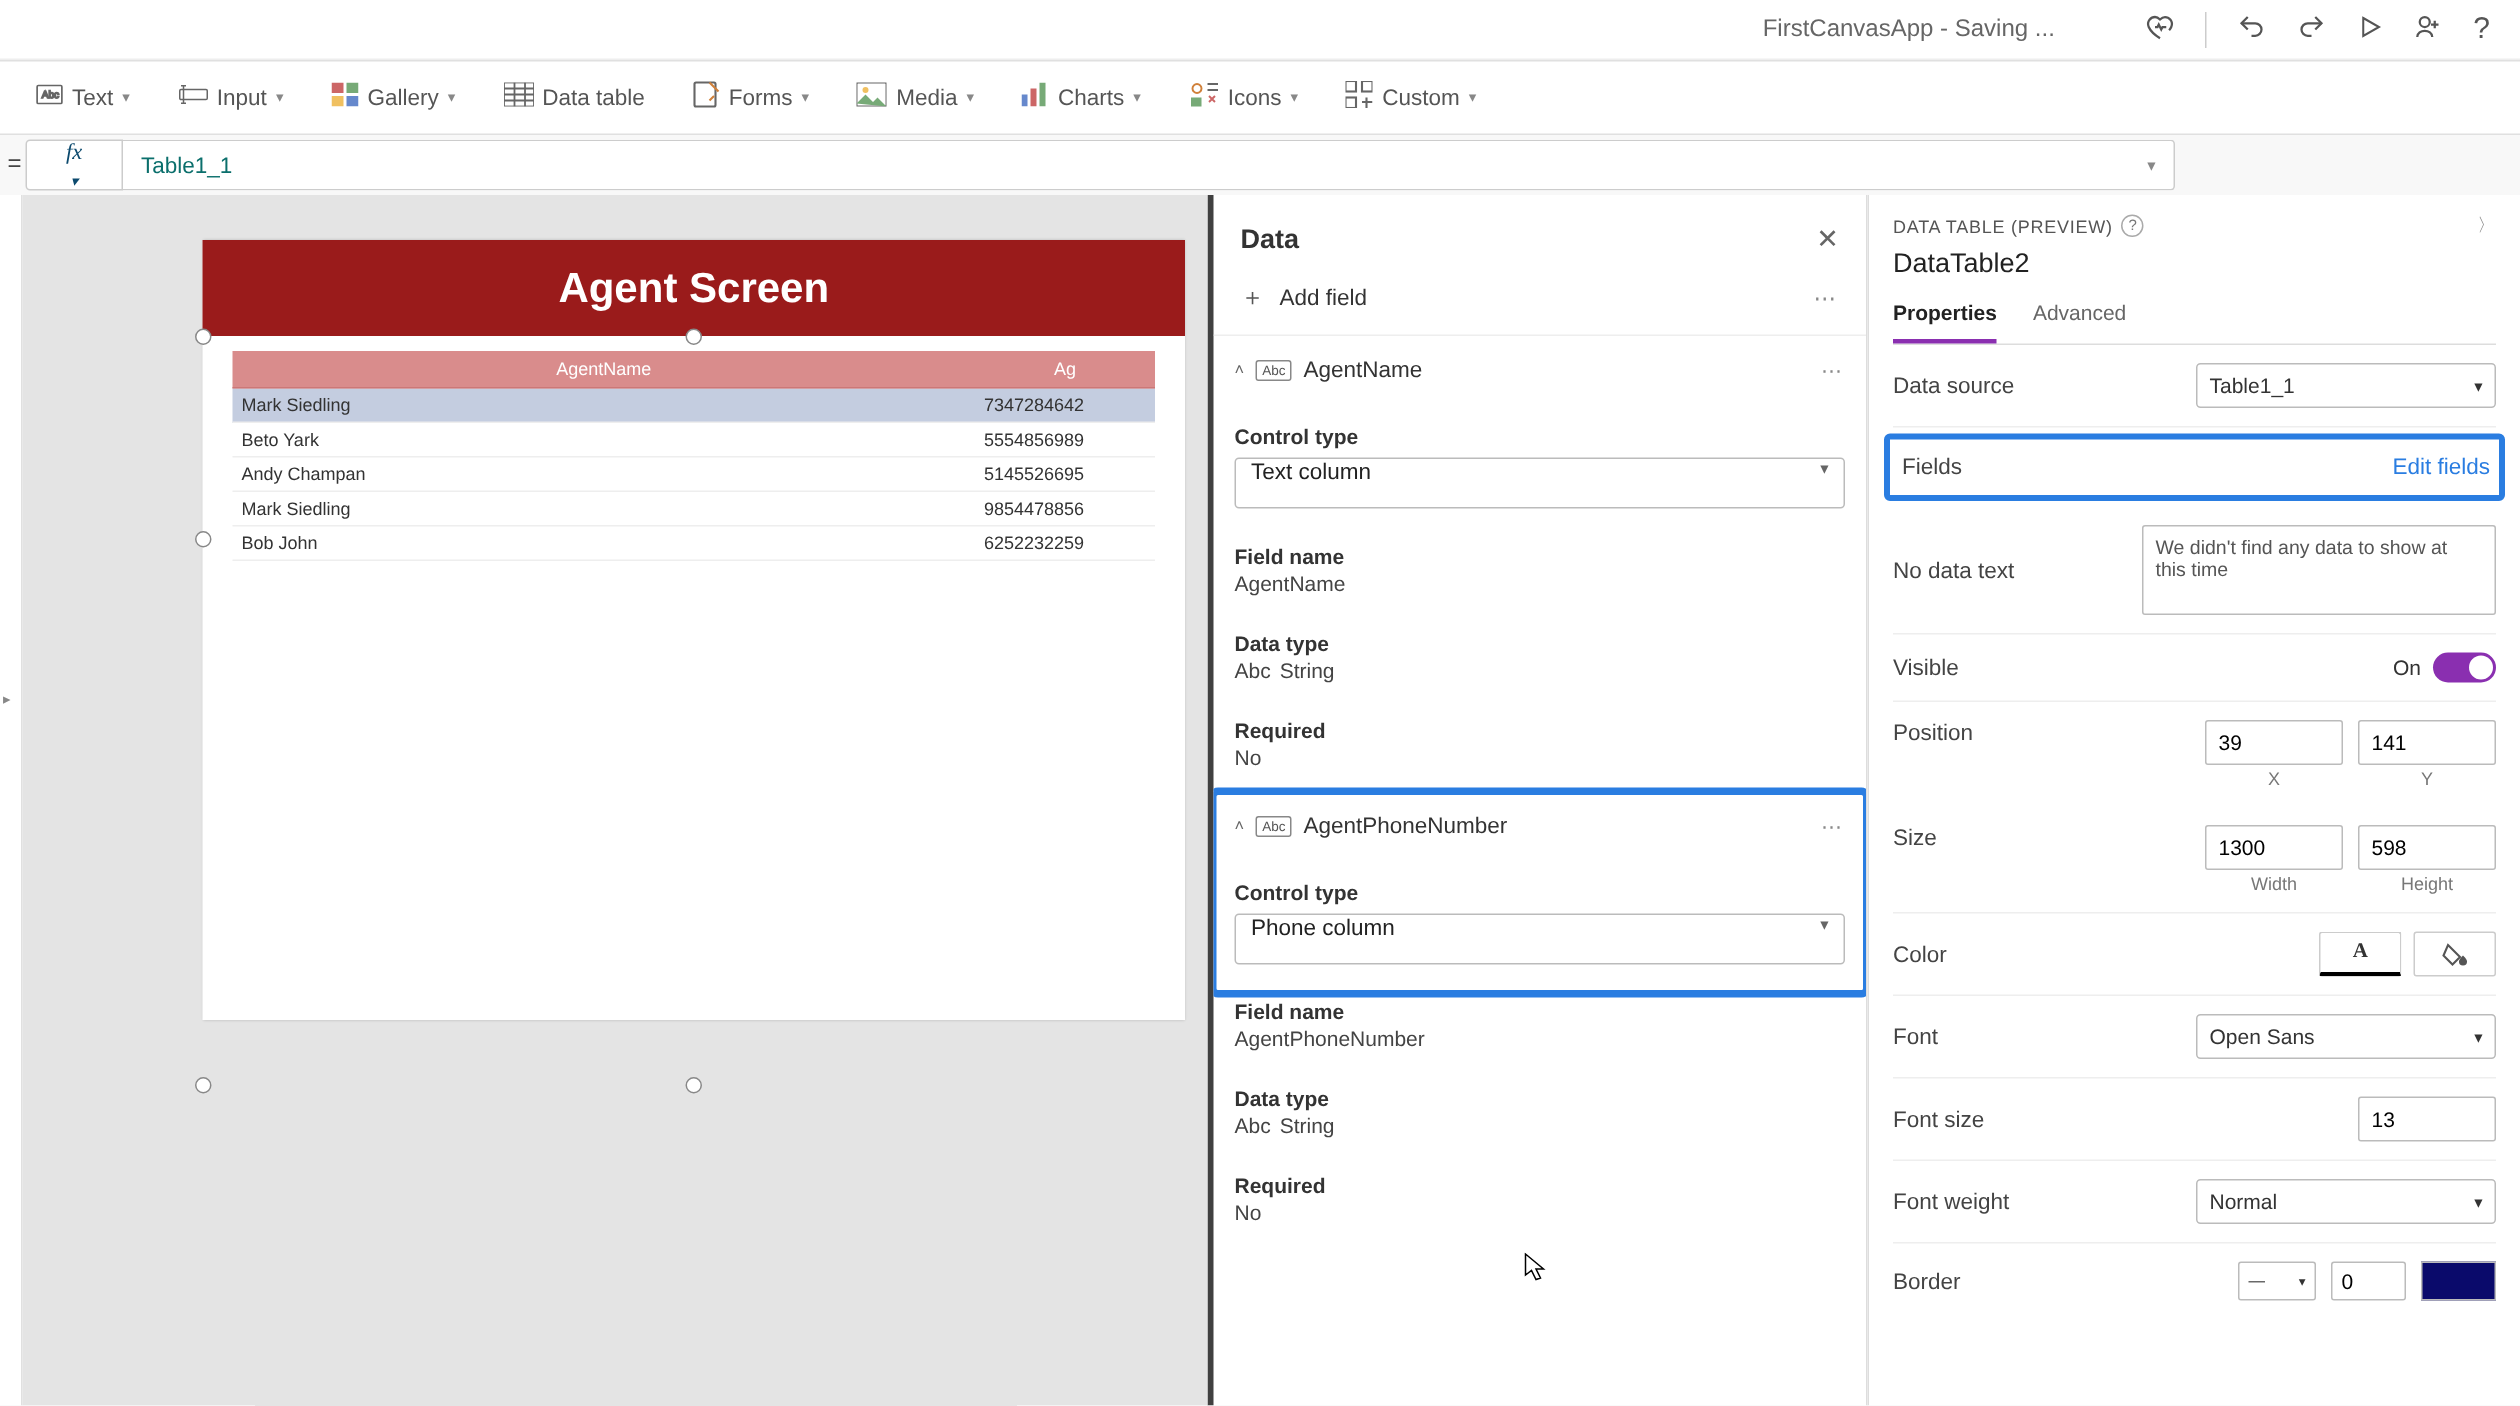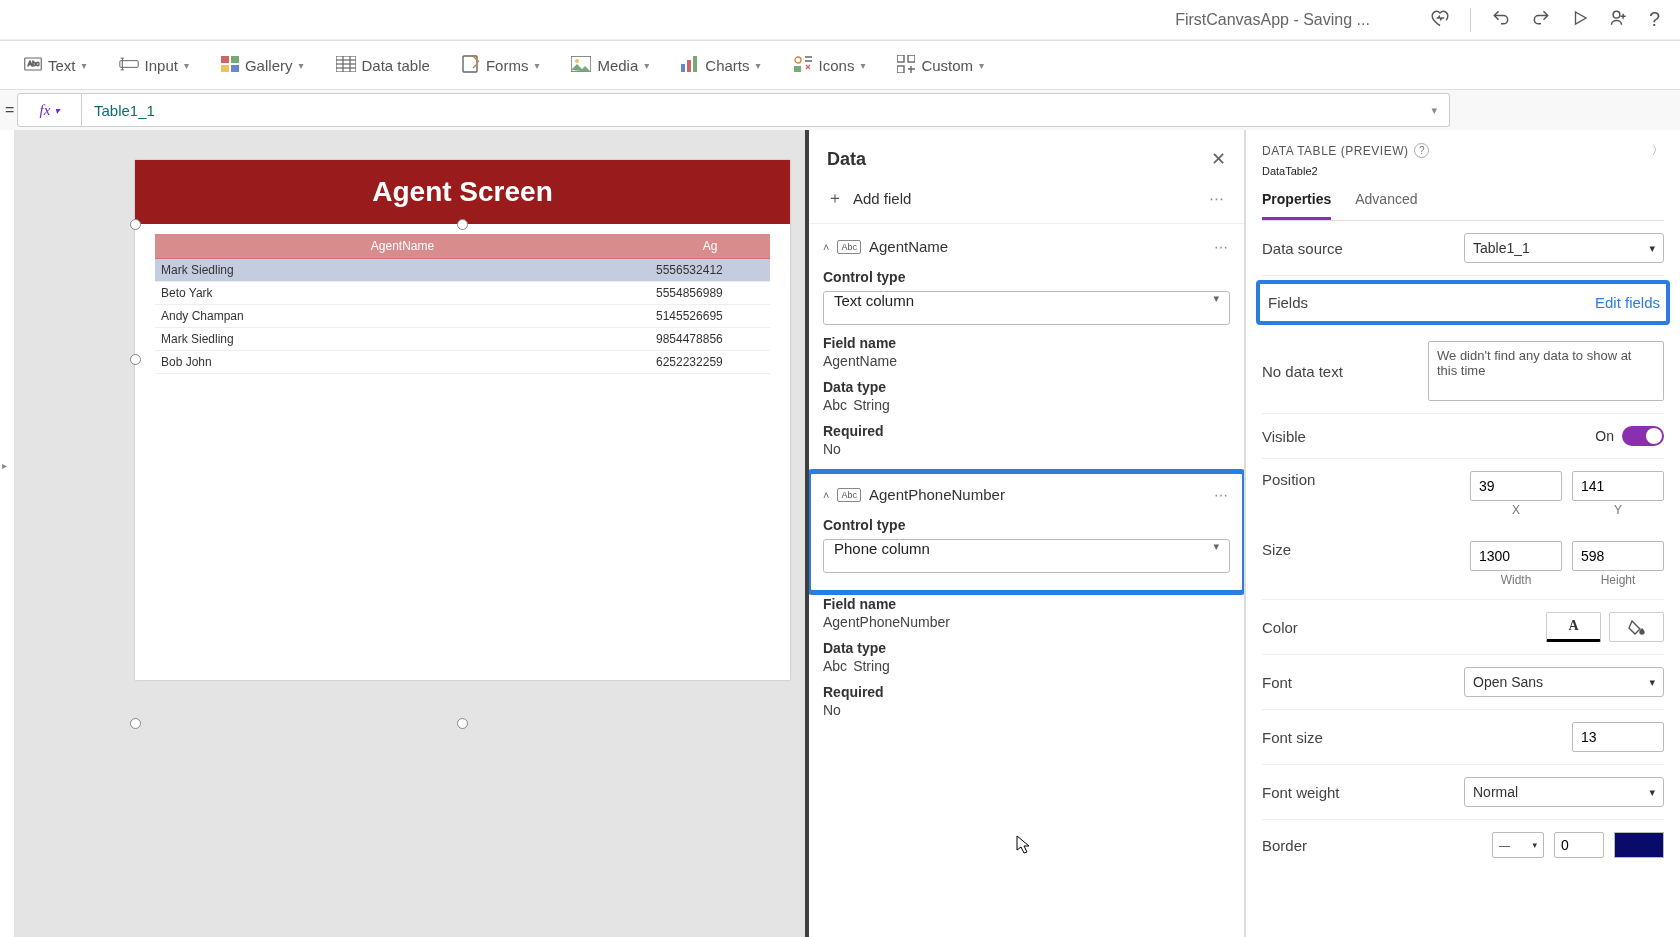--- a/index.html
+++ b/index.html
@@ -12,21 +12,21 @@
 
 
 .ribbon { height: 50px; background: #fff; border-top: 1px solid #e0e0e0; border-bottom: 1px solid #e0e0e0; display: flex; align-items: center; padding: 0 24px; gap: 32px; }
 .ribbon-item { display: flex; align-items: center; gap: 6px; color: #555; font-size: 15px; cursor: pointer; }
 .ribbon-item .ricon { display:inline-block; }
 .ribbon-item .chev { font-size: 10px; color: #888; }
 
 
 .fbar-row { height: 40px; display: flex; align-items: center; background: #f8f8f8; padding: 0 0 0 5px; }
 .eq { width: 12px; font-size: 16px; color: #444; }
-.fx { width: 65px; height: 34px; border: 1px solid #ccc; background: #fff; display: flex; align-items: center; justify-content: center; gap: 4px; font-style: italic; color: #6d28d9; font-size: 15px; border-radius: 3px 0 0 3px; }
+.fx { width: 65px; height: 34px; border: 1px solid #ccc; background: #fff; display: flex; align-items: center; justify-content: center; gap: 4px; font-style: italic; color: #0c4a6e; font-size: 15px; border-radius: 3px 0 0 3px; flex-direction: column; }
 .fbar { flex: 1; height: 34px; border: 1px solid #ccc; border-left: none; background: #fff; display: flex; align-items: center; padding: 0 12px; font-family: Consolas, monospace; color: #0b6f6c; font-size: 15px; border-radius: 0 3px 3px 0; margin-right: 230px; }
 .fbar .exp { margin-left: auto; color: #888; font-size: 11px; cursor:pointer; }
 
 
 .main { display: flex; height: calc(937px - 130px); }
 .left-sliver { width: 15px; background: #fff; border-right: 1px solid #e0e0e0; position: relative; }
 .left-sliver .handle { position:absolute; top:330px; left:2px; color:#888; font-size:10px; cursor:pointer;}
 
 
 .canvas-wrap { flex: 1; background: #e4e4e4; position: relative; padding: 30px 0 0 120px; }
@@ -48,34 +48,34 @@
 .dp-addrow { padding: 8px 18px 14px 18px; display:flex; align-items:center; gap:10px; color:#333; font-size:15px; border-bottom:1px solid #eee; }
 .dp-addrow .plus { font-size:16px; color:#555; }
 .dp-addrow .dots { margin-left:auto; color:#888; letter-spacing:2px; cursor:pointer; }
 
 .field-block { padding: 10px 14px 14px 14px; border-bottom:1px solid #eee; }
 .fld-head { display:flex; align-items:center; gap:8px; padding:4px 0; }
 .fld-head .chevup { font-size:11px; color:#666; cursor:pointer; }
 .fld-head .abc { border:1px solid #888; color:#555; font-size:9px; padding:1px 3px; border-radius:2px; }
 .fld-head .name { font-size:15px; color:#333; }
 .fld-head .dots { margin-left:auto; color:#888; letter-spacing:2px; cursor:pointer; }
-.fld-label { font-size: 14px; font-weight:600; color:#333; margin-top:10px; }
+.fld-label { font-size: 14px; font-weight:600; color:#333; margin-top:24px; }
 .fld-val { font-size:14px; color:#444; margin-top:2px; }
 .fld-val-row { display:flex; align-items:center; gap:6px; }
 .fld-select { width:100%; height:34px; border:1px solid #bbb; border-radius:3px; margin-top:6px; display:flex; padding:0 10px; justify-content:space-between; font-size:15px; cursor:pointer; }
 .fld-select .sv { color:#222; }
 .fld-select .schev { font-size:11px; color:#666; }
 .hl-blue { outline:5px solid #2a7de1; outline-offset:-2px; border-radius:3px; }
 
 
 .prop-pane { width: 435px; background:#fff; border-left:1px solid #ddd; padding: 12px 16px 0 16px; overflow:hidden; }
 .pp-head { display:flex; align-items:center; gap:6px; color:#555; font-size:12px; letter-spacing:0.5px; }
 .pp-head .help { border:1px solid #aaa; border-radius:50%; width:15px; height:15px; display:inline-flex; align-items:center; justify-content:center; font-size:10px; color:#777; }
 .pp-head .expand { margin-left:auto; color:#888; cursor:pointer; }
-.pp-ctrl { font-size:11px; color:#222; margin: 6px 0 8px 0; }
+.pp-ctrl { font-size:18px; color:#222; margin: 6px 0 8px 0; }
 .pp-tabs { display:flex; gap:24px; border-bottom:1px solid #ddd; }
 .pp-tab { padding: 6px 0 10px 0; font-size:14px; color:#666; cursor:pointer; }
 .pp-tab.active { color:#222; font-weight:700; border-bottom:3px solid #8a2fb0; }
 .pp-row { display:flex; align-items:center; justify-content:space-between; padding:12px 0; border-bottom:1px solid #eee; }
 .pp-row.noborder { border-bottom:none; }
 .pp-row .lbl { color:#444; font-size:15px; }
 .pp-link { color:#2a7de1; font-size:15px; cursor:pointer; }
 .pp-select { width:195px; height:30px; border:1px solid #bbb; border-radius:3px; display:flex; align-items:center; justify-content:space-between; padding:0 8px; font-size:14px; cursor:pointer; }
 .pp-select.small { width: 200px; }
 .pp-text { width:236px; height:60px; border:1px solid #bbb; border-radius:2px; padding:6px 8px; font-size:13px; color:#555; }
@@ -253,21 +253,21 @@
         <table class="dtable">
           <thead>
               <tr>
             <th>AgentName</th>
             <th style="width:120px;">Ag</th>
           </tr>
             </thead>
           <tbody>
             <tr>
                 <td>Mark Siedling</td>
-                <td>5556532412</td>
+                <td>7347284642</td>
               </tr>
             <tr>
                 <td>Beto Yark</td>
                 <td>5554856989</td>
               </tr>
             <tr>
                 <td>Andy Champan</td>
                 <td>5145526695</td>
               </tr>
             <tr>

